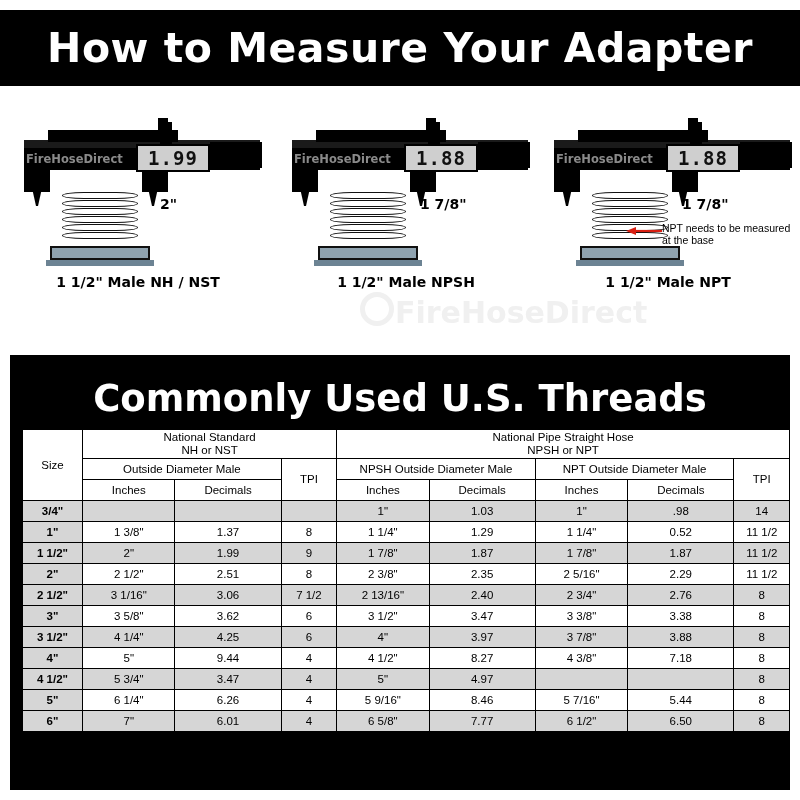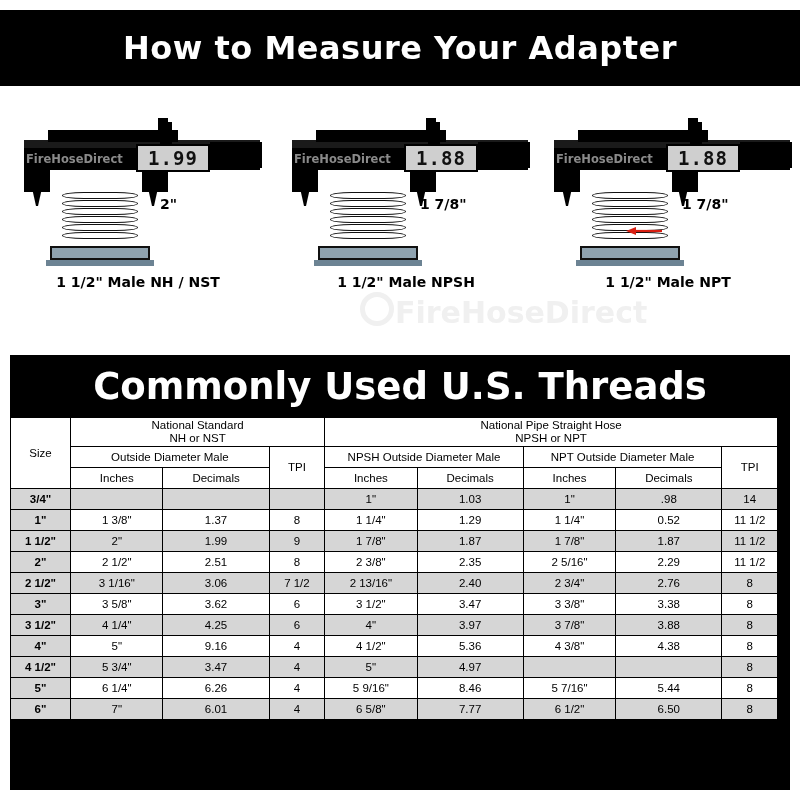--- a/index.html
+++ b/index.html
@@ -21,21 +21,21 @@
     position: absolute;
     left: 0; top: 10px;
     width: 800px; height: 76px;
     background: #000000;
     display: flex; align-items: center; justify-content: center;
   }
   .title-bar .title-text {
     color: #ffffff;
     font-family: "DejaVu Sans", sans-serif;
     font-weight: bold;
-    font-size: 32px;
+    font-size: 41px;
     letter-spacing: 0.5px;
     white-space: nowrap;
   }
 
   
   .diagram-area {
     position: absolute;
     left: 0; top: 100px;
     width: 800px; height: 250px;
     background: #ffffff;
@@ -217,21 +217,21 @@
     white-space: nowrap;
     pointer-events: none;
   }
 
   
   .table-section {
     position: absolute;
     left: 10px; top: 355px;
     width: 780px; height: 435px;
     background: #000;
-    padding: 0;
+    padding: 12px;
   }
   .table-heading {
     height: 62px;
     display: flex; align-items: center; justify-content: center;
     color: #fff;
     font-family: "DejaVu Sans", sans-serif;
     font-weight: bold;
     font-size: 37px;
     white-space: nowrap;
   }
@@ -368,20 +368,21 @@
         <div class="t" style="top:32px"></div>
         <div class="t" style="top:40px"></div>
       </div>
       <div class="thread-base"></div>
       <div class="thread-base-shadow"></div>
       <div class="measure-label" style="left:142px; top:96px;">1 7/8"</div>
       <svg class="npt-arrow" viewBox="0 0 36 10">
         <line x1="36" y1="5" x2="8" y2="5" stroke="#d81f12" stroke-width="2.2"></line>
         <polygon points="0,5 10,1 10,9" fill="#d81f12"></polygon>
       </svg>
+      <div class="npt-note">NPT needs to be measured at the base</div>
       <div class="caption">1 1/2" Male NPT</div>
     </div>
   </div>
 
   <div class="table-section">
     <div class="table-heading">Commonly Used U.S. Threads</div>
 
     <table class="threads">
       <colgroup>
         <col class="col-size">
@@ -496,26 +497,26 @@
             <td>6</td>
             <td>4"</td>
             <td>3.97</td>
             <td>3 7/8"</td>
             <td>3.88</td>
             <td>8</td>
           </tr>
           <tr class="plain">
             <td class="size-cell">4"</td>
             <td>5"</td>
-            <td>9.16</td>
+            <td>9.44</td>
             <td>4</td>
             <td>4 1/2"</td>
-            <td>5.36</td>
+            <td>8.27</td>
             <td>4 3/8"</td>
-            <td>4.38</td>
+            <td>7.18</td>
             <td>8</td>
           </tr>
           <tr class="shaded">
             <td class="size-cell">4 1/2"</td>
             <td>5 3/4"</td>
             <td>3.47</td>
             <td>4</td>
             <td>5"</td>
             <td>4.97</td>
             <td></td>

